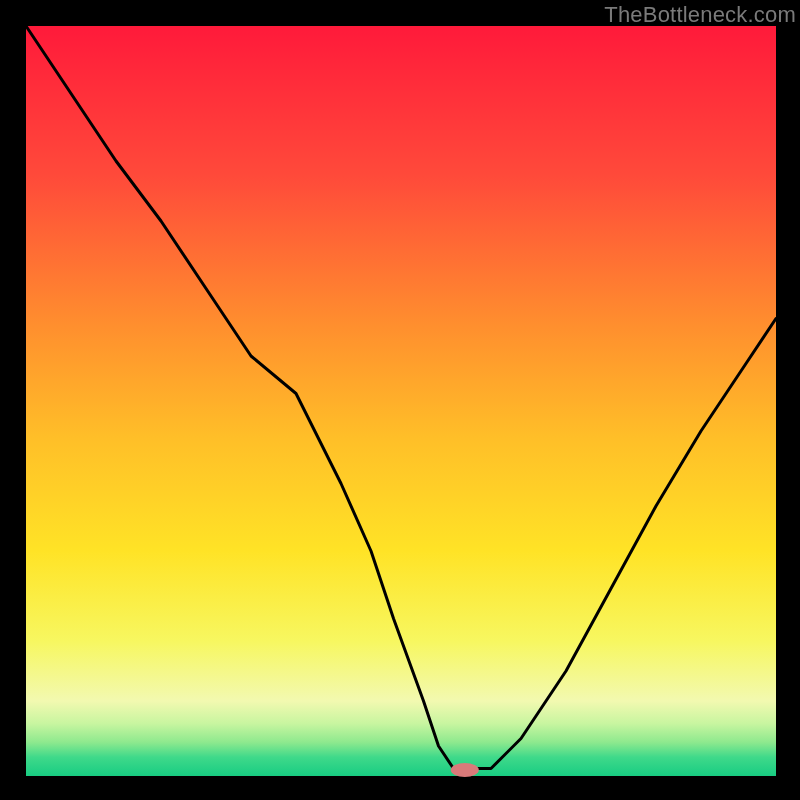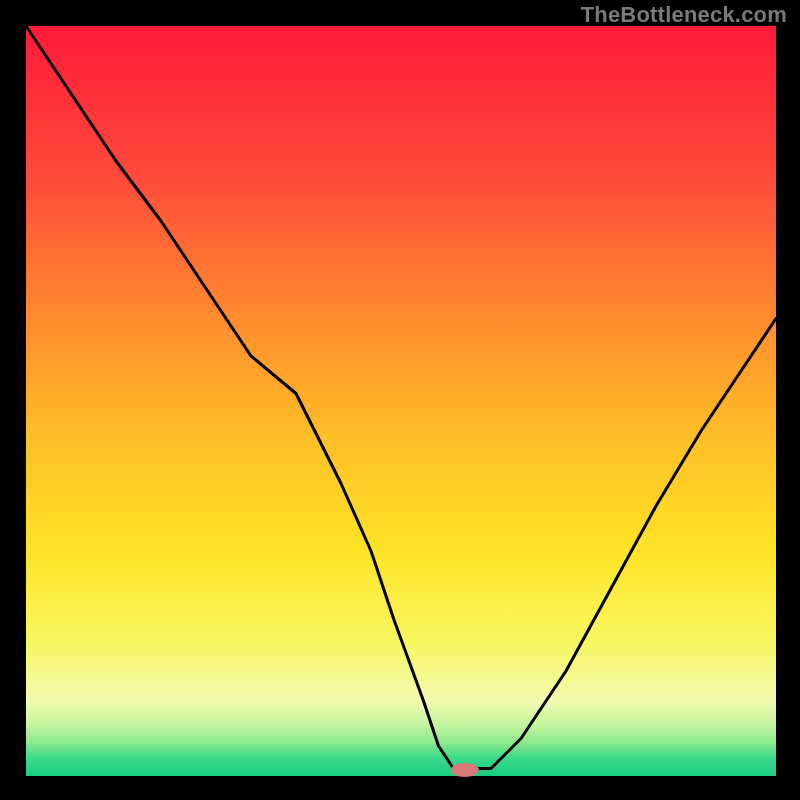--- a/index.html
+++ b/index.html
@@ -12,24 +12,24 @@
   }
   .stage {
     position: relative;
     width: 800px;
     height: 800px;
     background: #000;
   }
   .watermark {
     position: absolute;
     top: 2px;
-    right: 13px;
+    right: 4px;
     color: #7a7a7a;
     font-size: 22px;
-    font-weight: bold;
+    font-weight: normal;
     z-index: 20;
     letter-spacing: 0.2px;
   }
   svg {
     position: absolute;
     top: 0;
     left: 0;
   }
 </style>
 </head>

